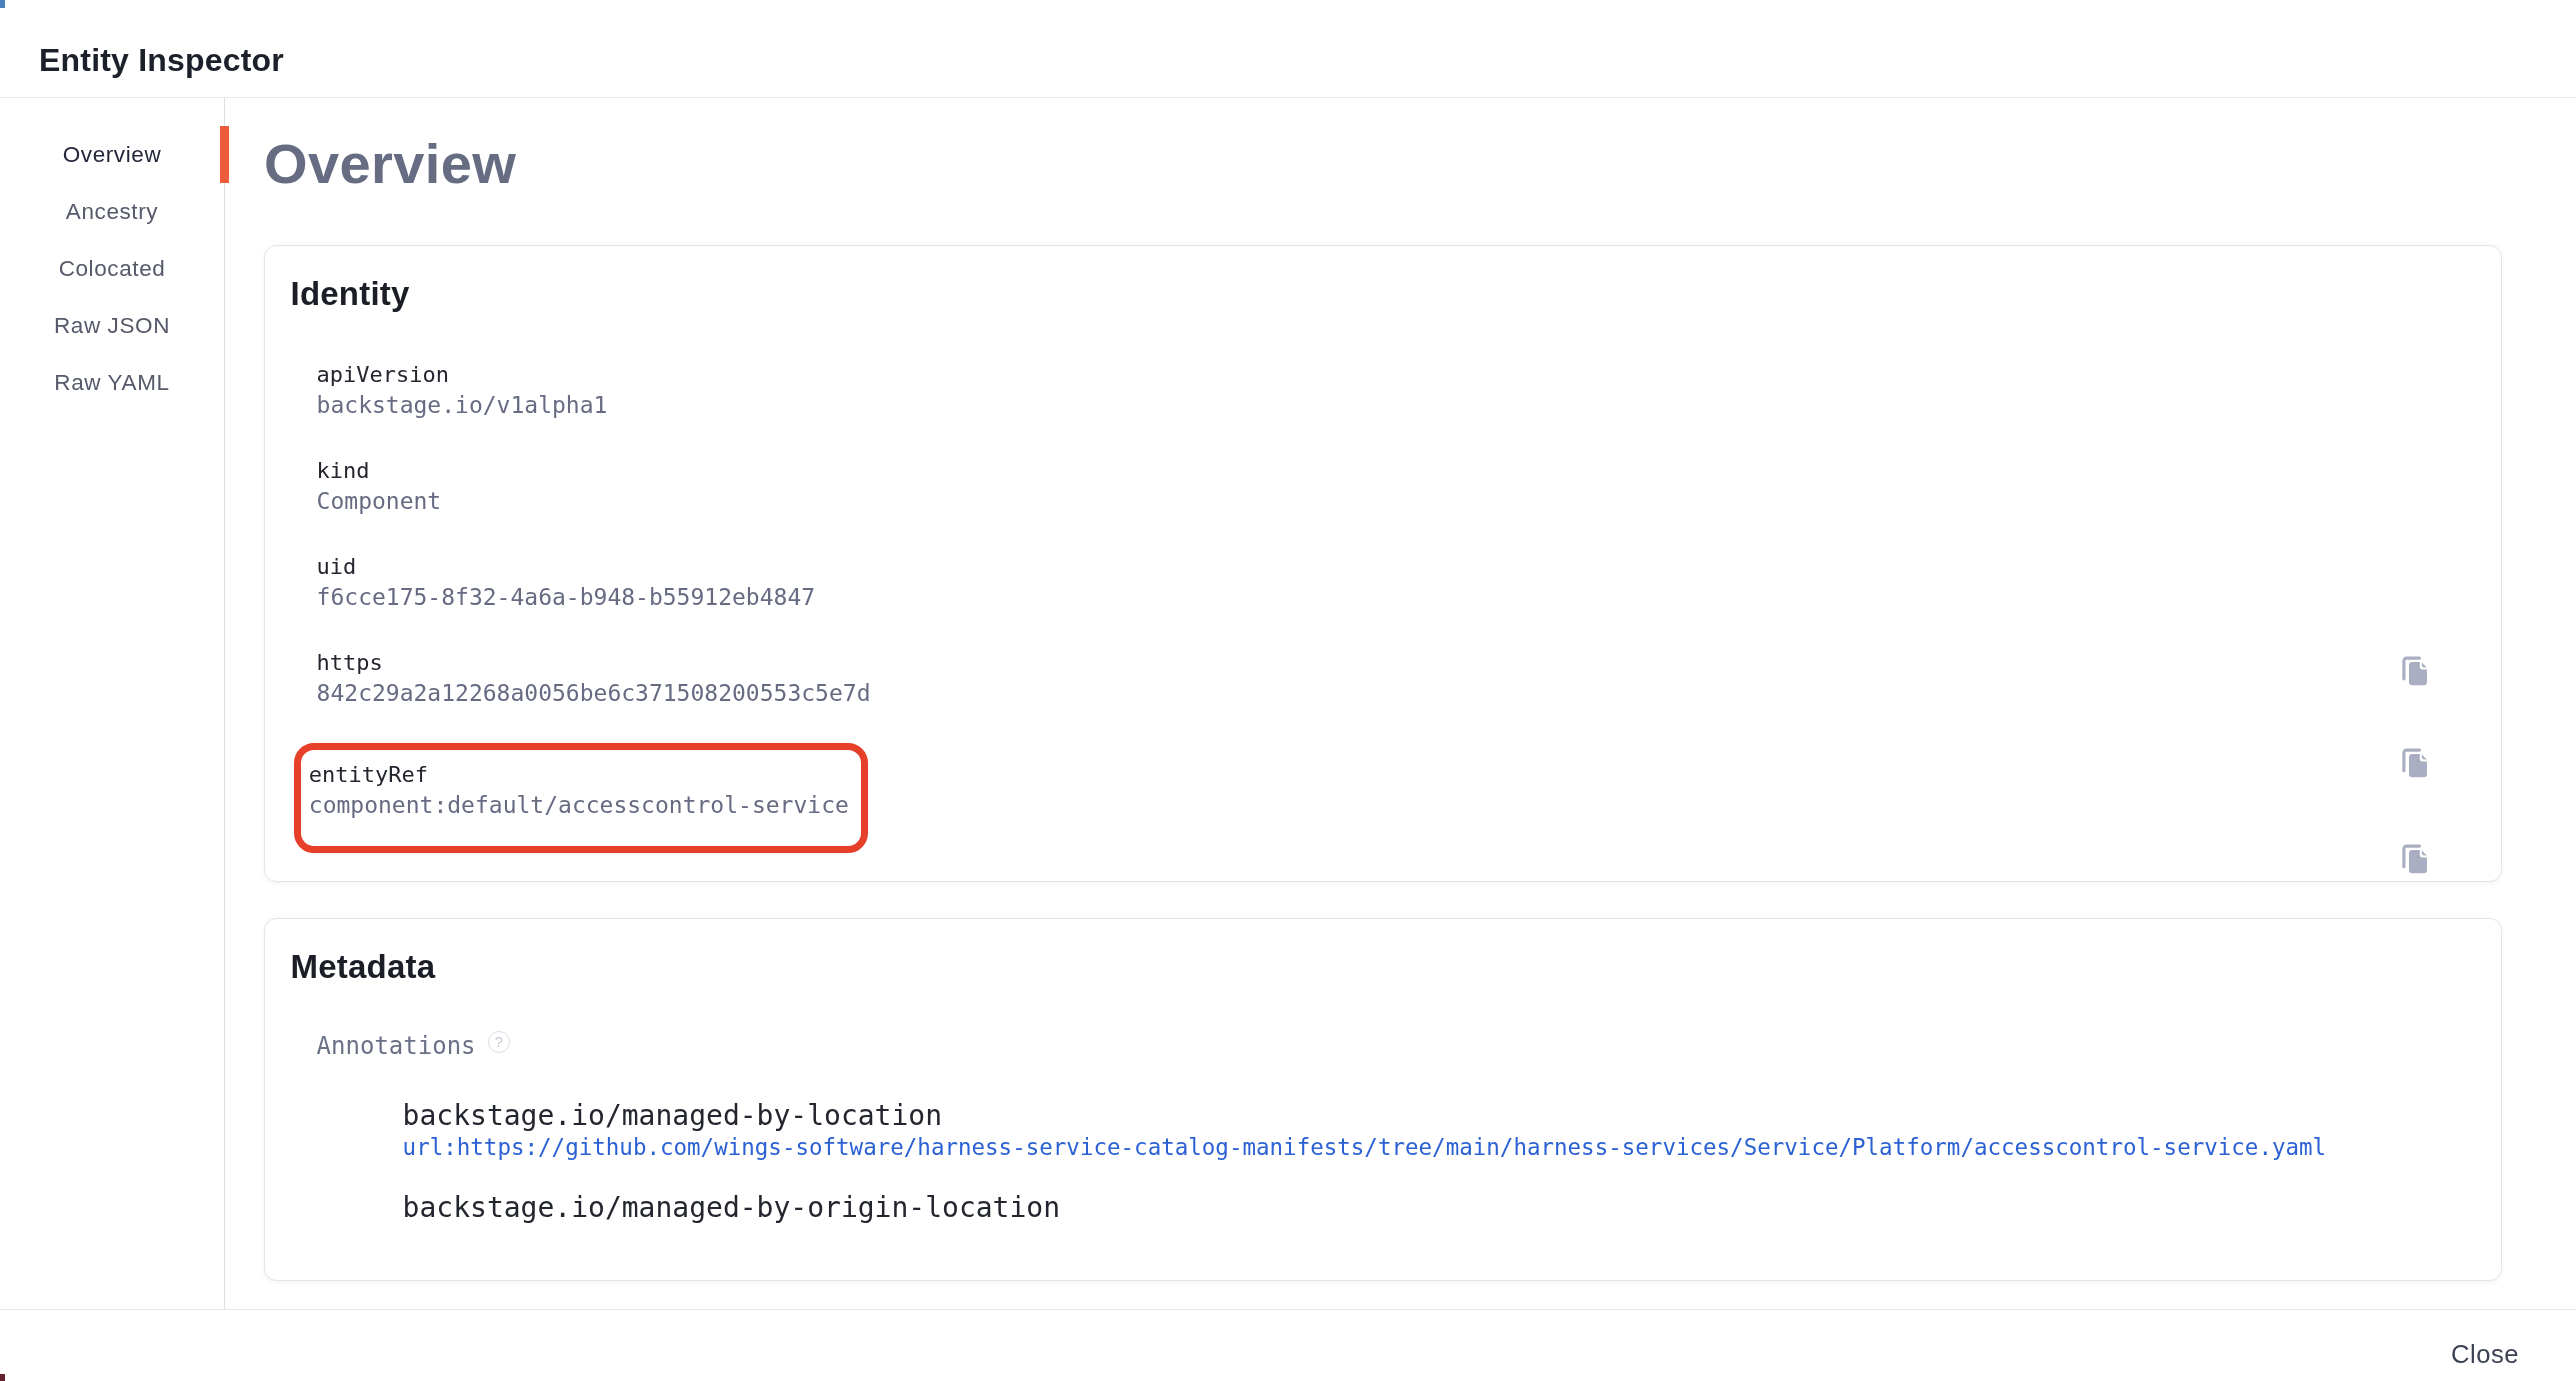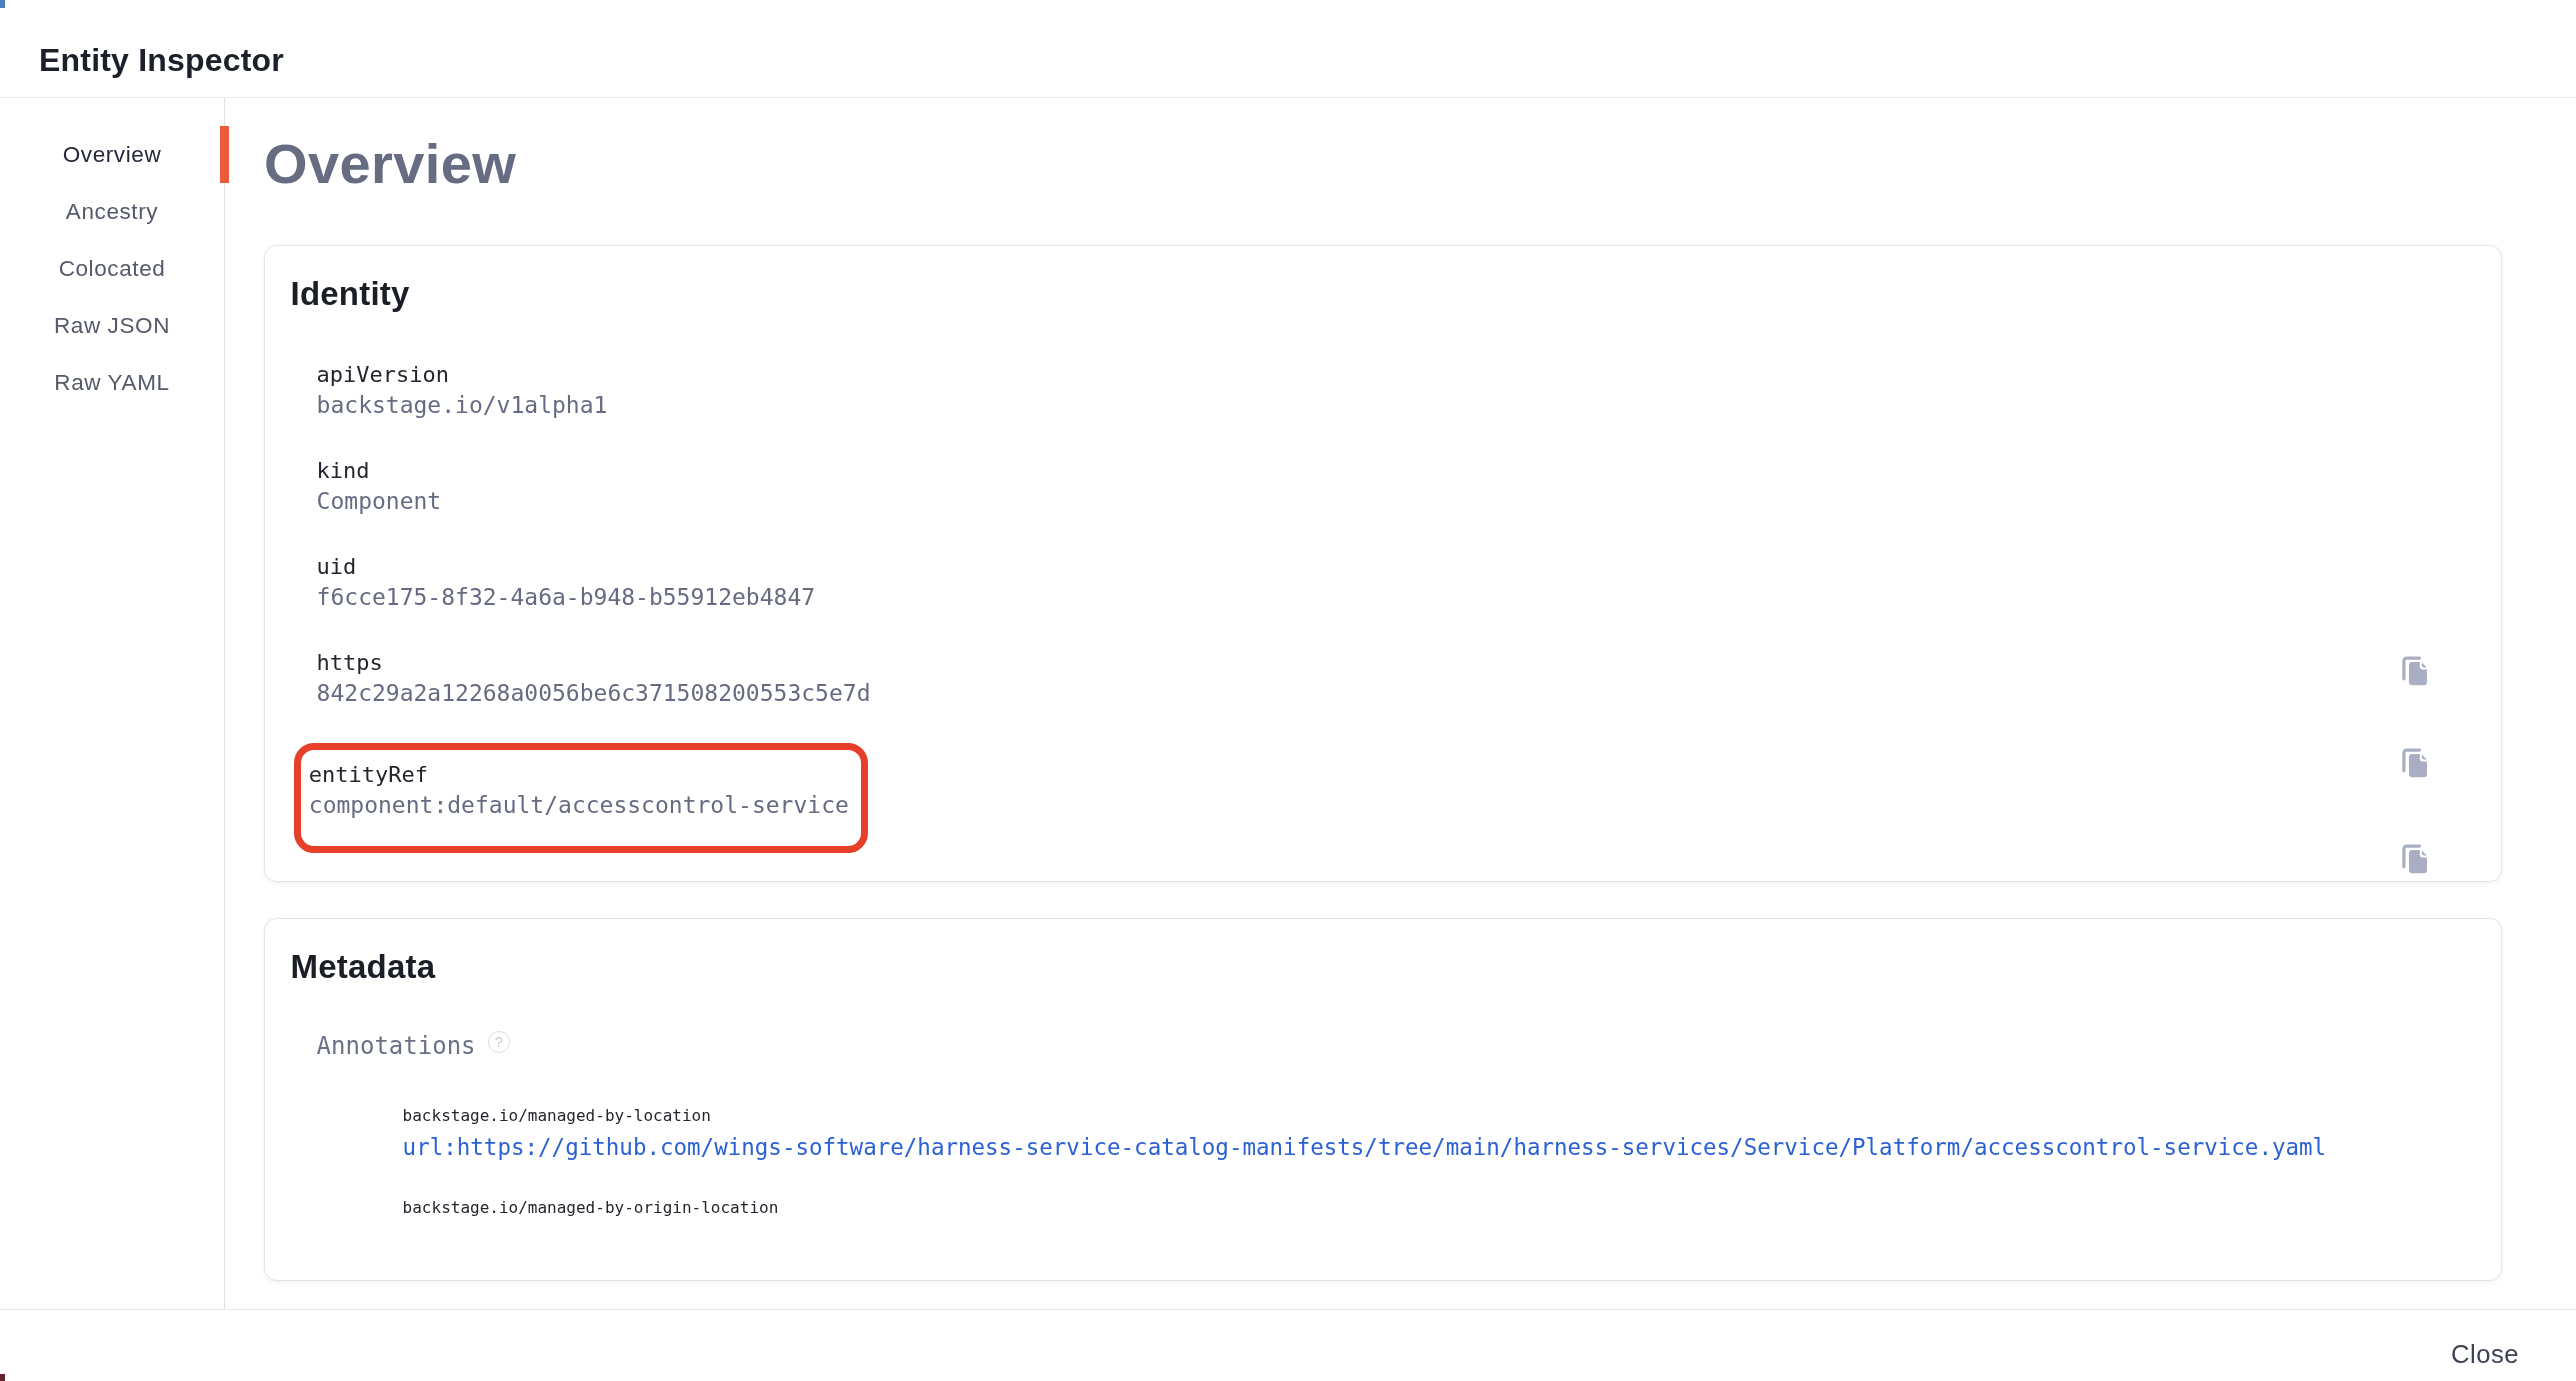--- a/index.html
+++ b/index.html
@@ -52,21 +52,21 @@
   .copy-1 { top:407px; } .copy-2 { top:499px; } .copy-3 { top:595px; }
 
   .annotations-label { display:flex; align-items:center; margin:46px 0 0 26px;
                        font-family:"DejaVu Sans Mono", monospace; font-size:24px; color:#6a7086; }
   .help-icon { display:inline-flex; align-items:center; justify-content:center;
                width:22px; height:22px; margin-left:12.4px; margin-top:-7.7px;
                border:1.5px solid #dcdee6; border-radius:50%;
                font-family:"Liberation Sans", sans-serif; font-size:14.7px; color:#c6c9d5; }
   .annotation-list { margin:40px 0 0 112px; }
   .annotation { margin-bottom:29px; }
-  .annotation-key { font-family:"DejaVu Sans Mono", monospace; font-size:16px; line-height:31px;
+  .annotation-key { font-family:"DejaVu Sans Mono", monospace; font-size:28px; line-height:31px;
                     color:#23262e; }
   .annotation-value { font-family:"DejaVu Sans Mono", monospace; font-size:22.5px; line-height:32px;
                       color:#2b61d3; text-decoration:none; display:block; cursor:pointer;
                       white-space:nowrap; }
 
   
   .dlg-footer { height:89px; border-top:1.5px solid #e7e7ea; background:#fff;
                 display:flex; align-items:center; justify-content:flex-end; padding-right:37px; }
   .close-btn { border:none; background:none; cursor:pointer; padding:9.3px 20px;
                font-family:"Liberation Sans", sans-serif;

